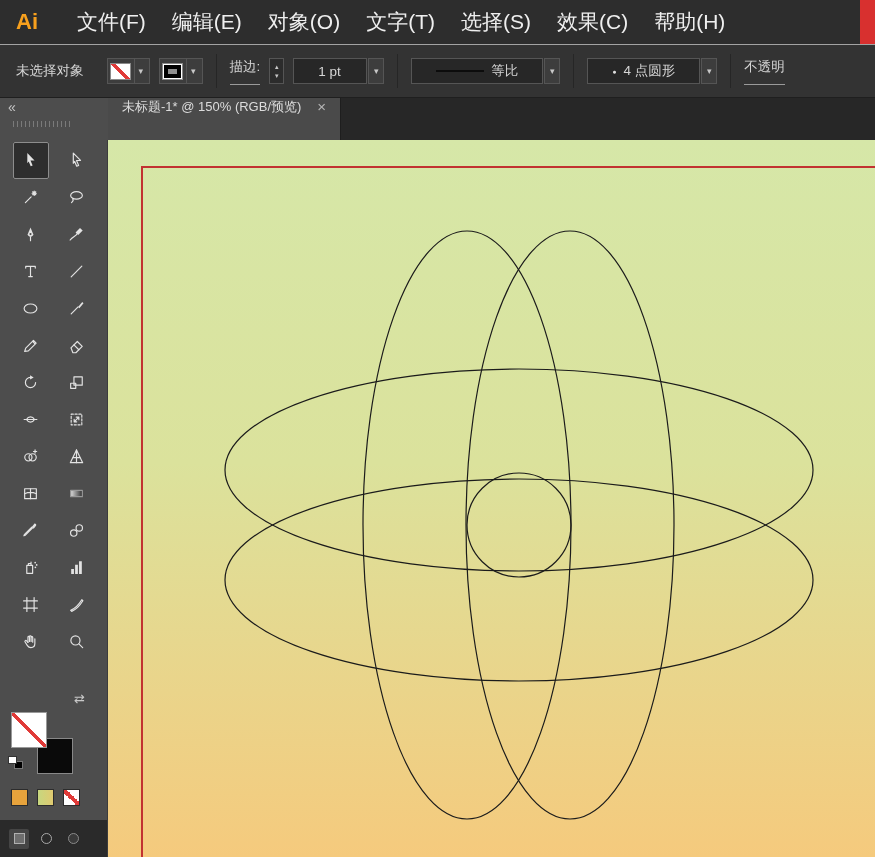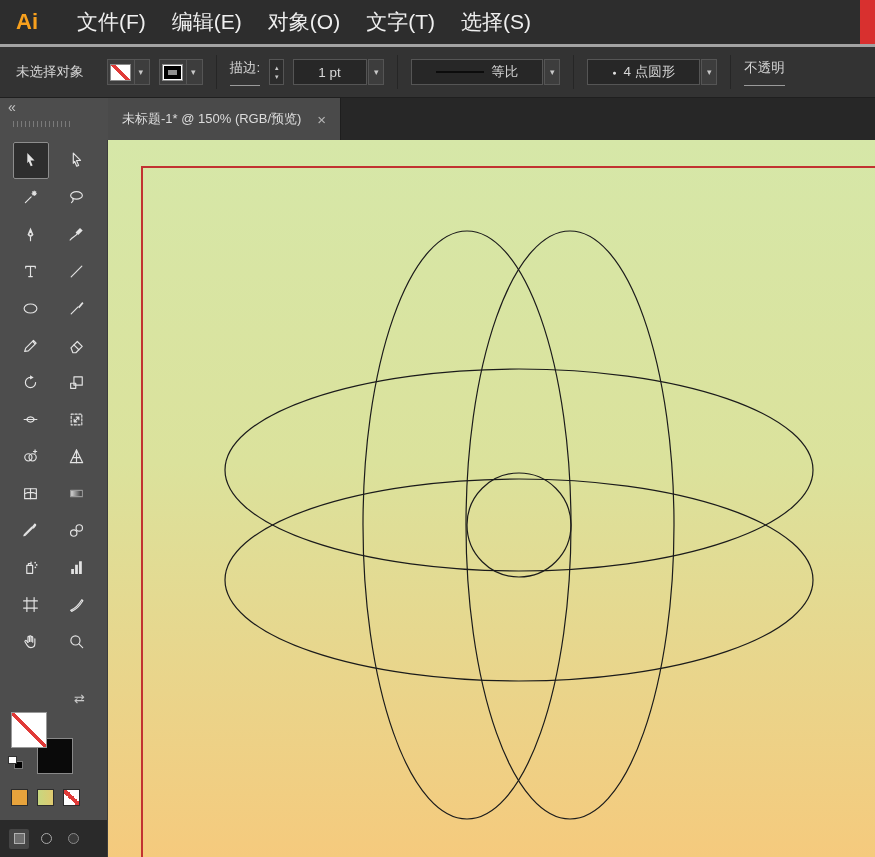--- a/index.html
+++ b/index.html
@@ -7,21 +7,21 @@
   body { font-family: "Liberation Sans", "DejaVu Sans", sans-serif; background: #3a3a3a; color: #ddd; }
   #app { display: grid; grid-template-columns: 108px 767px; grid-template-rows: 44px 54px 42px 717px; width: 875px; height: 857px; }
 
   
   .menubar { grid-column: 1 / 3; background: #2d2d2d; display: flex; align-items: center; position: relative; }
   .logo { color: #f7a01d; font-weight: 700; font-size: 22px; margin: 0 26px 0 16px; }
   .menu-item { color: #efefef; font-size: 21px; padding: 0 13px; line-height: 44px; cursor: default; }
   .win-close { position: absolute; right: 0; top: 0; width: 15px; height: 44px; background: #d8302f; }
 
   
-  .controlbar { grid-column: 1 / 3; background: #333333; border-top: 3px solid #a3a3a3; border-bottom: 1px solid #1f1f1f;
+  .controlbar { grid-column: 1 / 3; background: #333333; border-top: 1px solid #a3a3a3; border-bottom: 1px solid #1f1f1f;
                 display: flex; align-items: center; gap: 9px; padding: 0 16px; font-size: 13.5px; color: #d6d6d6;
                 white-space: nowrap; overflow: hidden; }
   .status { margin-right: 14px; }
   .combo { display: flex; align-items: center; border: 1px solid #555; background: #3d3d3d; height: 26px; padding: 0 2px; }
   .fillnone-swatch { display: inline-block; width: 21px; height: 17px; border: 1px solid #8a8a8a; }
   .strokeswatch { display: inline-block; width: 21px; height: 17px; background: #fff; border: 1px solid #8a8a8a; position: relative; }
   .strokeswatch .inner { position: absolute; inset: 1px; border: 4px solid #000; background: #8f8f8f; }
   .chev { font-size: 9px; color: #c8c8c8; padding: 0 4px; border-left: 1px solid #555; margin-left: 3px; height: 100%; display: flex; align-items: center; }
   .chevbox { font-size: 9px; color: #c8c8c8; border: 1px solid #555; background: #3d3d3d; height: 26px; width: 16px;
              display: flex; align-items: center; justify-content: center; margin-left: -8px; }
@@ -34,21 +34,21 @@
   .field.profile { width: 132px; }
   .profline { flex: 1; height: 2px; background: #0c0c0c; }
   .dot { font-size: 7px; color: #e0e0e0; }
 
   
   .paneltop { background: #4d4d4d; position: relative; }
   .collapse { position: absolute; left: 8px; top: 1px; color: #c5c5c5; font-size: 14px; letter-spacing: -2px; cursor: default; }
   .griptex { position: absolute; left: 13px; top: 23px; width: 58px; height: 6px;
              background: repeating-linear-gradient(90deg, #7a7a7a 0 1px, transparent 1px 4px); }
   .tabstrip { background: #272727; display: flex; align-items: stretch; }
-  .tab { background: #4a4a4a; display: flex; align-items: center; padding: 0 14px; font-size: 13px; color: #dcdcdc;
+  .tab { background: #4a4a4a; display: flex; align-items: flex-start; padding: 0 14px; font-size: 13px; color: #dcdcdc;
          border-right: 1px solid #1e1e1e; }
   .tabclose { margin-left: 16px; color: #b5b5b5; font-size: 15px; cursor: default; }
 
   
   .toolpanel { background: #4d4d4d; position: relative; border-right: 1px solid #3c3c3c; }
   .tools { display: grid; grid-template-columns: 36px 36px; grid-auto-rows: 37px; column-gap: 10px;
            justify-content: center; padding-top: 2px; }
   .tool { display: flex; align-items: center; justify-content: center; border-radius: 2px; }
   .tool.active { background: #2e2e2e; outline: 1px solid #8d8d8d; outline-offset: -1px; }
   .ticon { width: 17px; height: 17px; stroke: #e3e3e3; fill: none; stroke-width: 1.1; stroke-linecap: round; stroke-linejoin: round; }
@@ -79,20 +79,22 @@
 
 <div id="app">
 
   <div class="menubar">
     <span class="logo">Ai</span>
     <span class="menu-item">文件(F)</span>
     <span class="menu-item">编辑(E)</span>
     <span class="menu-item">对象(O)</span>
     <span class="menu-item">文字(T)</span>
     <span class="menu-item">选择(S)</span>
+    <span class="menu-item">效果(C)</span>
+    <span class="menu-item">帮助(H)</span>
     <div class="win-close" style="background: rgb(216, 48, 47);"></div>
   </div>
 
   <div class="controlbar">
     <span class="status">未选择对象</span>
     <div class="combo">
       <span class="fillnone-swatch" style="background: linear-gradient(45deg, rgb(255, 255, 255) 42%, rgb(224, 58, 56) 42%, rgb(224, 58, 56) 58%, rgb(255, 255, 255) 58%);"></span>
       <span class="chev">▾</span>
     </div>
     <div class="combo">

